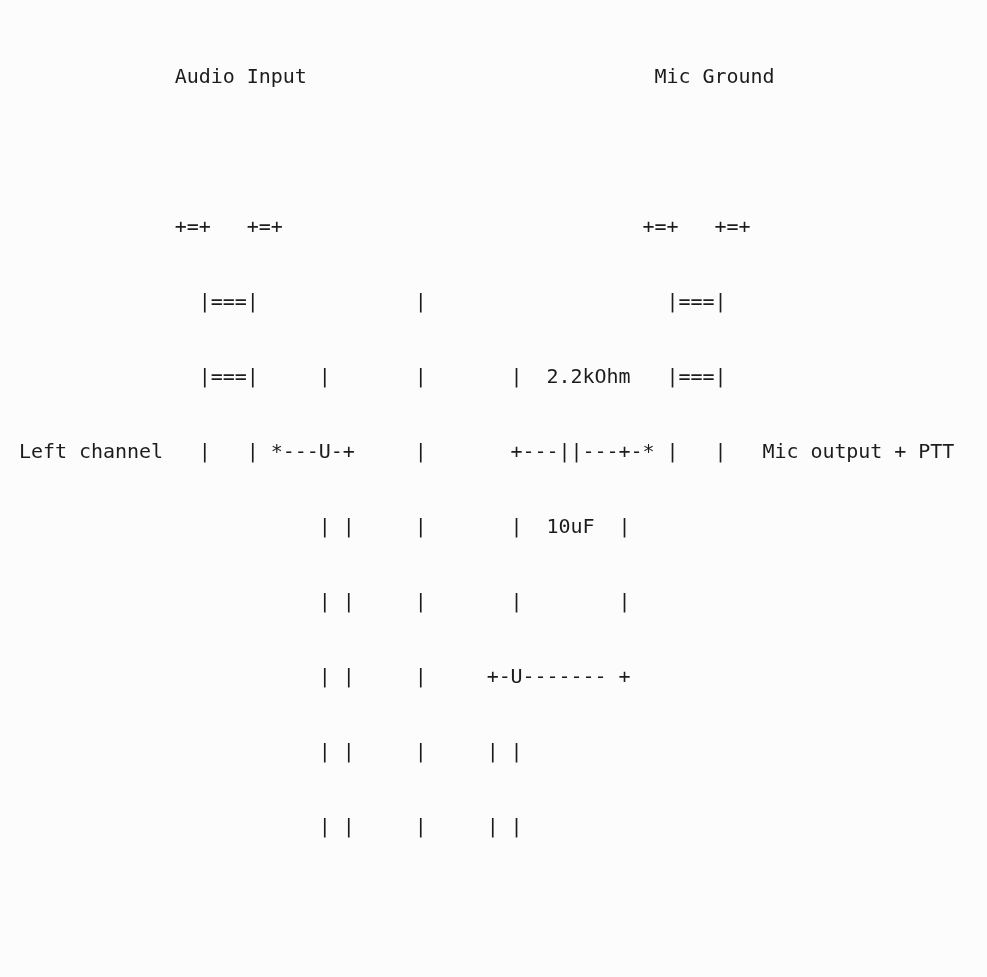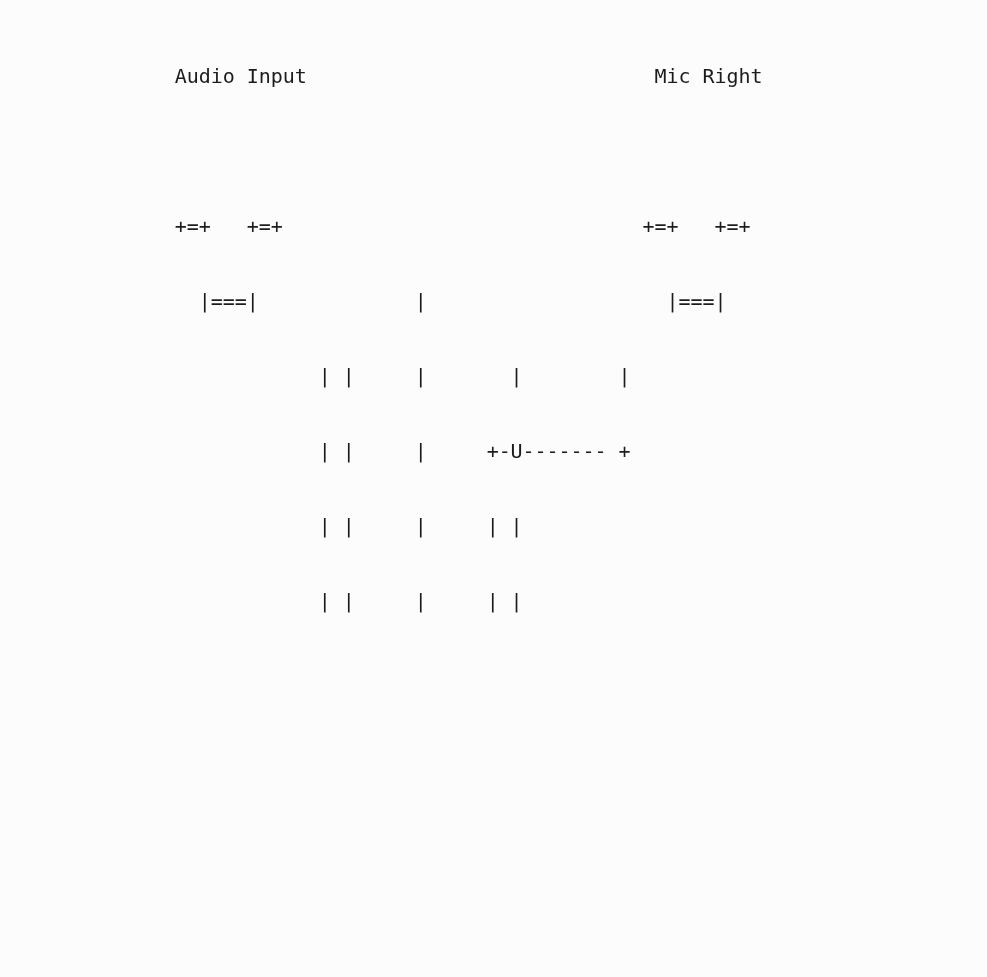--- a/index.html
+++ b/index.html
@@ -16,24 +16,27 @@
     letter-spacing:-0.05px;
     color:#1c1c1c;
     white-space:pre;
   }
   .ln{min-height:25px;}
 </style>
 </head>
 <body>
 
 <div class="diagram">
-  <div class="ln">              Audio Input                             Mic Right</div>
+  <div class="ln">              Audio Input                             Mic Ground</div>
   <div class="ln"></div>
   <div class="ln">              +=+   +=+                              +=+   +=+</div>
   <div class="ln">                |===|             |                    |===|</div>
+  <div class="ln">                |===|     |       |       |  2.2kOhm   |===|</div>
+  <div class="ln"> Left channel   |   | *---U-+     |       +---||---+-* |   |   Mic output + PTT</div>
+  <div class="ln">                          | |     |       |  10uF  |</div>
   <div class="ln">                          | |     |       |        |</div>
   <div class="ln">                          | |     |     +-U------- +</div>
   <div class="ln">                          | |     |     | |</div>
   <div class="ln">                          | |     |     | |</div>
   
   
   
   
   
   

